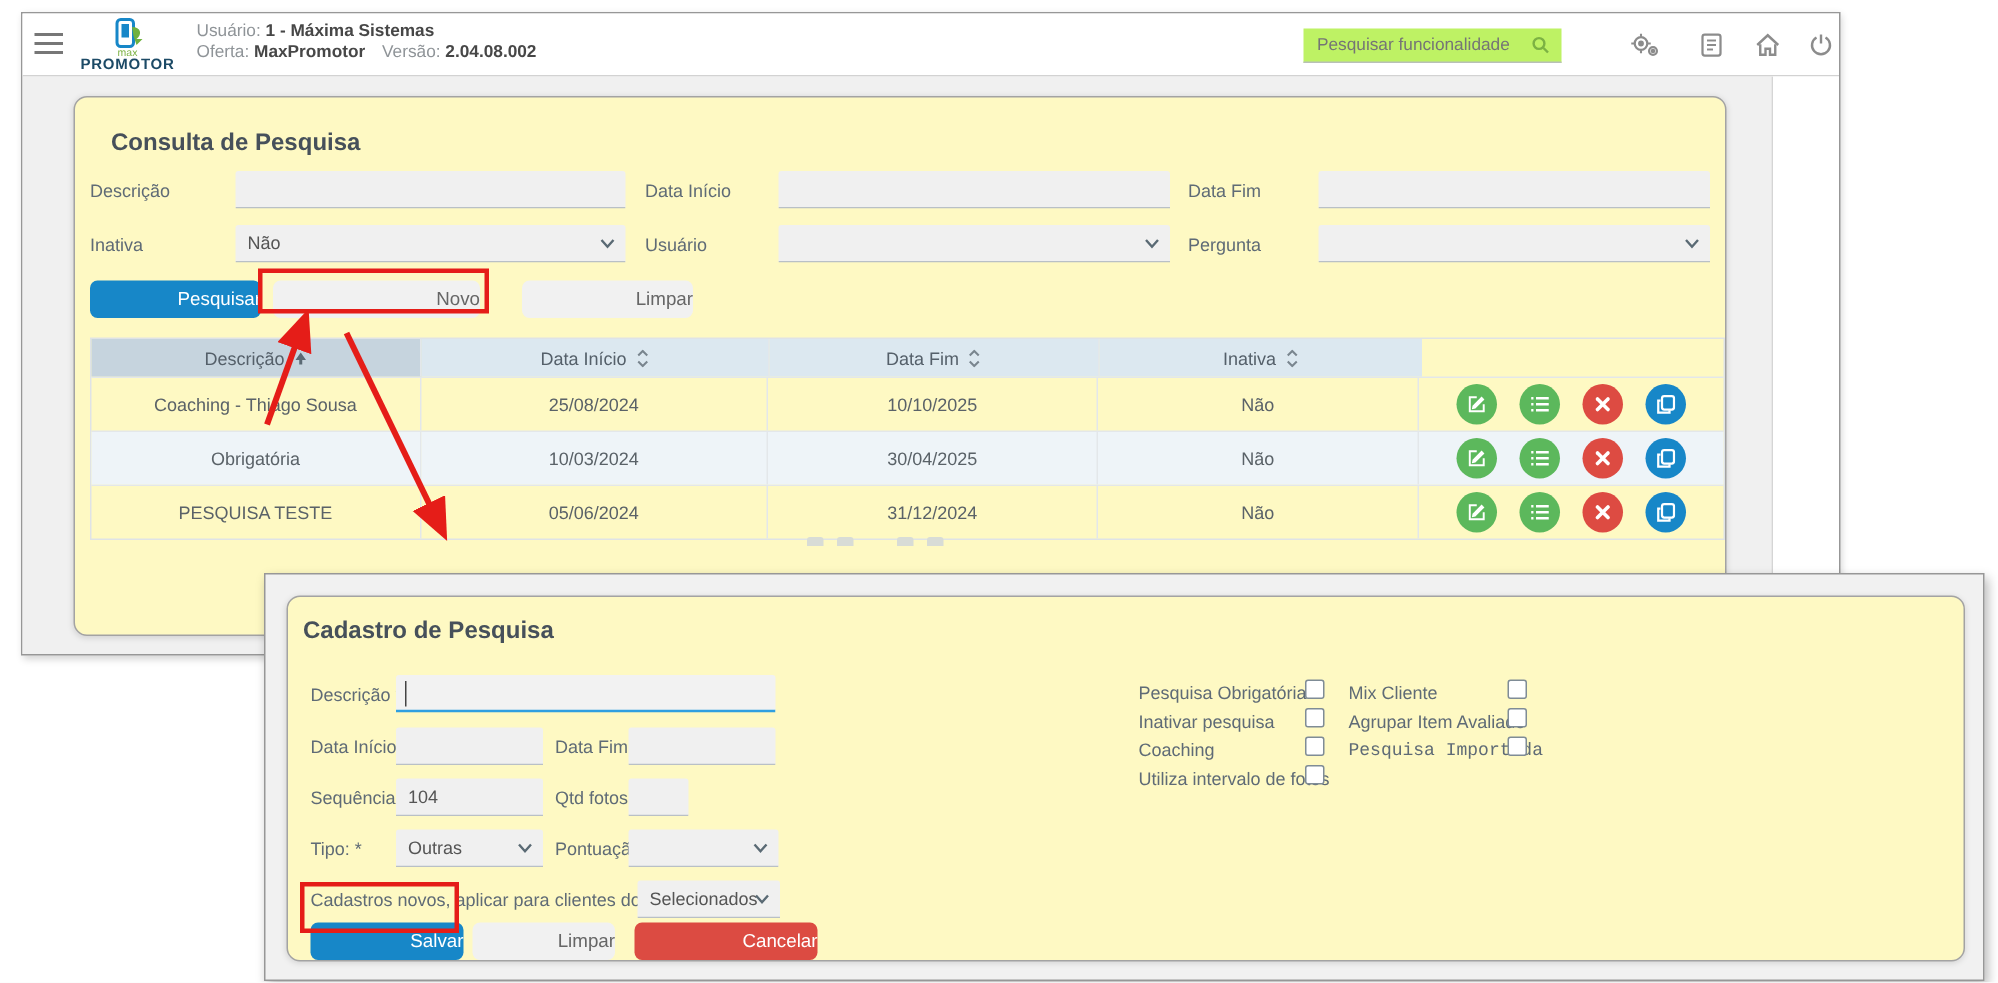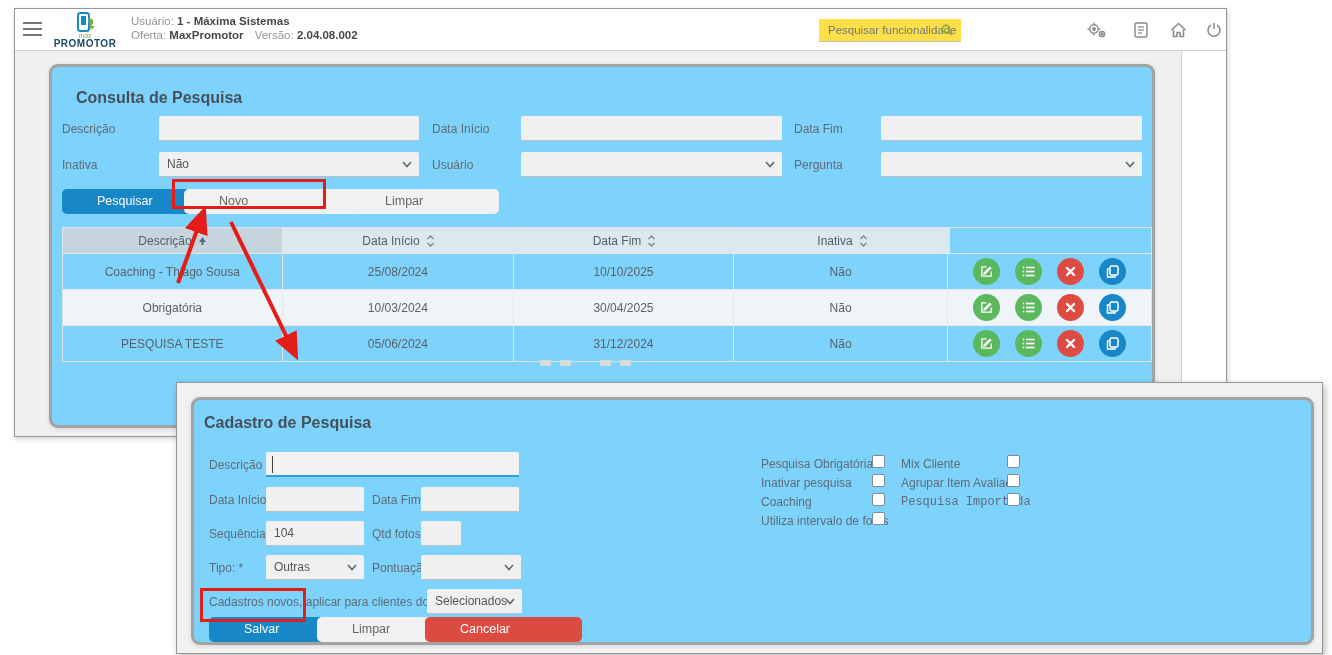--- a/index.html
+++ b/index.html
@@ -4,33 +4,33 @@
 <style>
   html,body{margin:0;padding:0;background:#fff;}
   .stage{position:relative;width:1332px;height:655px;background:#fff;
          font-family:"Liberation Sans",sans-serif;overflow:hidden;}
   .window{position:absolute;background:#f1f1f1;border:1px solid #979797;}
   .win1{left:14px;top:8px;width:1211px;height:427px;box-shadow:1px 2px 5px rgba(0,0,0,.18);}
   .win2{left:176px;top:382px;width:1145px;height:270px;box-shadow:2px 3px 7px rgba(0,0,0,.28);z-index:5;}
   .app-header{position:absolute;left:0;top:0;right:0;height:41px;background:#fff;border-bottom:1px solid #d2d2d2;}
   .win1-body{position:absolute;left:0;top:42px;right:0;bottom:0;background:#f0f0f0;}
   .gutter{position:absolute;right:0;top:0;bottom:0;width:44px;background:#fff;border-left:1px solid #d5d5d5;}
-  .card{position:absolute;background:#7dd3fc;border:3px solid #a3a3a3;border-radius:9px;
+  .card{position:absolute;background:#fef9c3;border:1px solid #a3a3a3;border-radius:9px;
         box-shadow:0 1px 4px rgba(0,0,0,.13);}
   .card1{left:34px;top:13px;width:1100px;height:358px;}
   .card2{left:14px;top:14px;width:1117px;height:242px;}
   .page-title{position:absolute;font-size:16px;font-weight:bold;color:#46505a;}
   .lbl{position:absolute;font-size:12px;color:#5f6b76;}
   .field{position:absolute;height:25px;background:#f0f0f0;border-bottom:1px solid #b9c0c6;
          font-size:12px;color:#555;line-height:25px;padding:0 8px;box-sizing:border-box;border-radius:2px 2px 0 0;}
   .field.focused{border-bottom:2px solid #2f9fe0;background:#f2f2f2;}
   .caret-bar{position:absolute;left:6px;top:4px;width:1px;height:17px;background:#444;}
   .chev{position:absolute;right:7px;top:9px;width:10px;height:7px;}
-  .btn{position:absolute;height:25px;border-radius:5px;font-size:12.5px;text-align:left;
-       line-height:25px;color:#666;background:#f1f1f1;cursor:pointer;padding-left:35px;}
+  .btn{position:absolute;height:25px;border-radius:5px;font-size:12.5px;text-align:right;
+       line-height:25px;color:#666;background:#f1f1f1;cursor:pointer;}
   .btn.primary{background:#1787c8;color:#fff;}
   .btn.danger{background:#dc4b42;color:#fff;}
   .tbl{position:absolute;left:10px;top:160px;width:1090px;border:1px solid #dfe3e6;box-sizing:border-box;}
   .trow{display:flex;width:100%;}
   .tcell{box-sizing:border-box;border-right:1px solid #e3e7ea;display:flex;align-items:center;
          justify-content:center;font-size:12px;color:#5a6268;gap:6px;}
   .tcell:last-child{border-right:none;}
   .thead .tcell{background:#dce8f0;color:#55606a;height:25px;}
   .thead .tcell.sorted{background:#c6d4de;}
   .tbody-row{height:35px;border-top:1px solid #e3e7ea;}
@@ -78,21 +78,21 @@
           <b>1 - Máxima Sistemas</b>
         </div>
         <div class="hdr-txt" style="margin-top:2px;">
           <span>Oferta:</span>
           <b>MaxPromotor</b>
           <span style="margin-left:8px;">Versão:</span>
           <b>2.04.08.002</b>
         </div>
       </div>
 
-      <div style="position:absolute;left:804px;top:10px;width:142px;height:22px;background:#fde047;border-bottom:1px solid #b8c0b8;">
+      <div style="position:absolute;left:854px;top:10px;width:172px;height:22px;background:#bef264;border-bottom:1px solid #b8c0b8;">
         <input style="position: absolute; left: 0px; top: 0px; width: 128px; height: 21px; border: none; background: transparent; font-family: &quot;Liberation Sans&quot;, sans-serif; font-size: 11.5px; color: rgb(85, 85, 85); padding: 0px 0px 0px 9px; outline: none;" placeholder="Pesquisar funcionalidade">
         <svg width="12" height="12" viewBox="0 0 12 12" style="position:absolute;right:8px;top:5px;cursor:pointer;">
           <circle cx="5" cy="5" r="3.6" fill="none" stroke="#7cb243" stroke-width="1.6"></circle>
           <line x1="8" y1="8" x2="11" y2="11" stroke="#7cb243" stroke-width="1.6"></line>
         </svg>
       </div>
 
       <div class="icon-btn" style="left:1072px;">
         <svg width="20" height="16" viewBox="0 0 20 16">
           <g fill="none" stroke="#8c8c8c" stroke-width="1.5">

